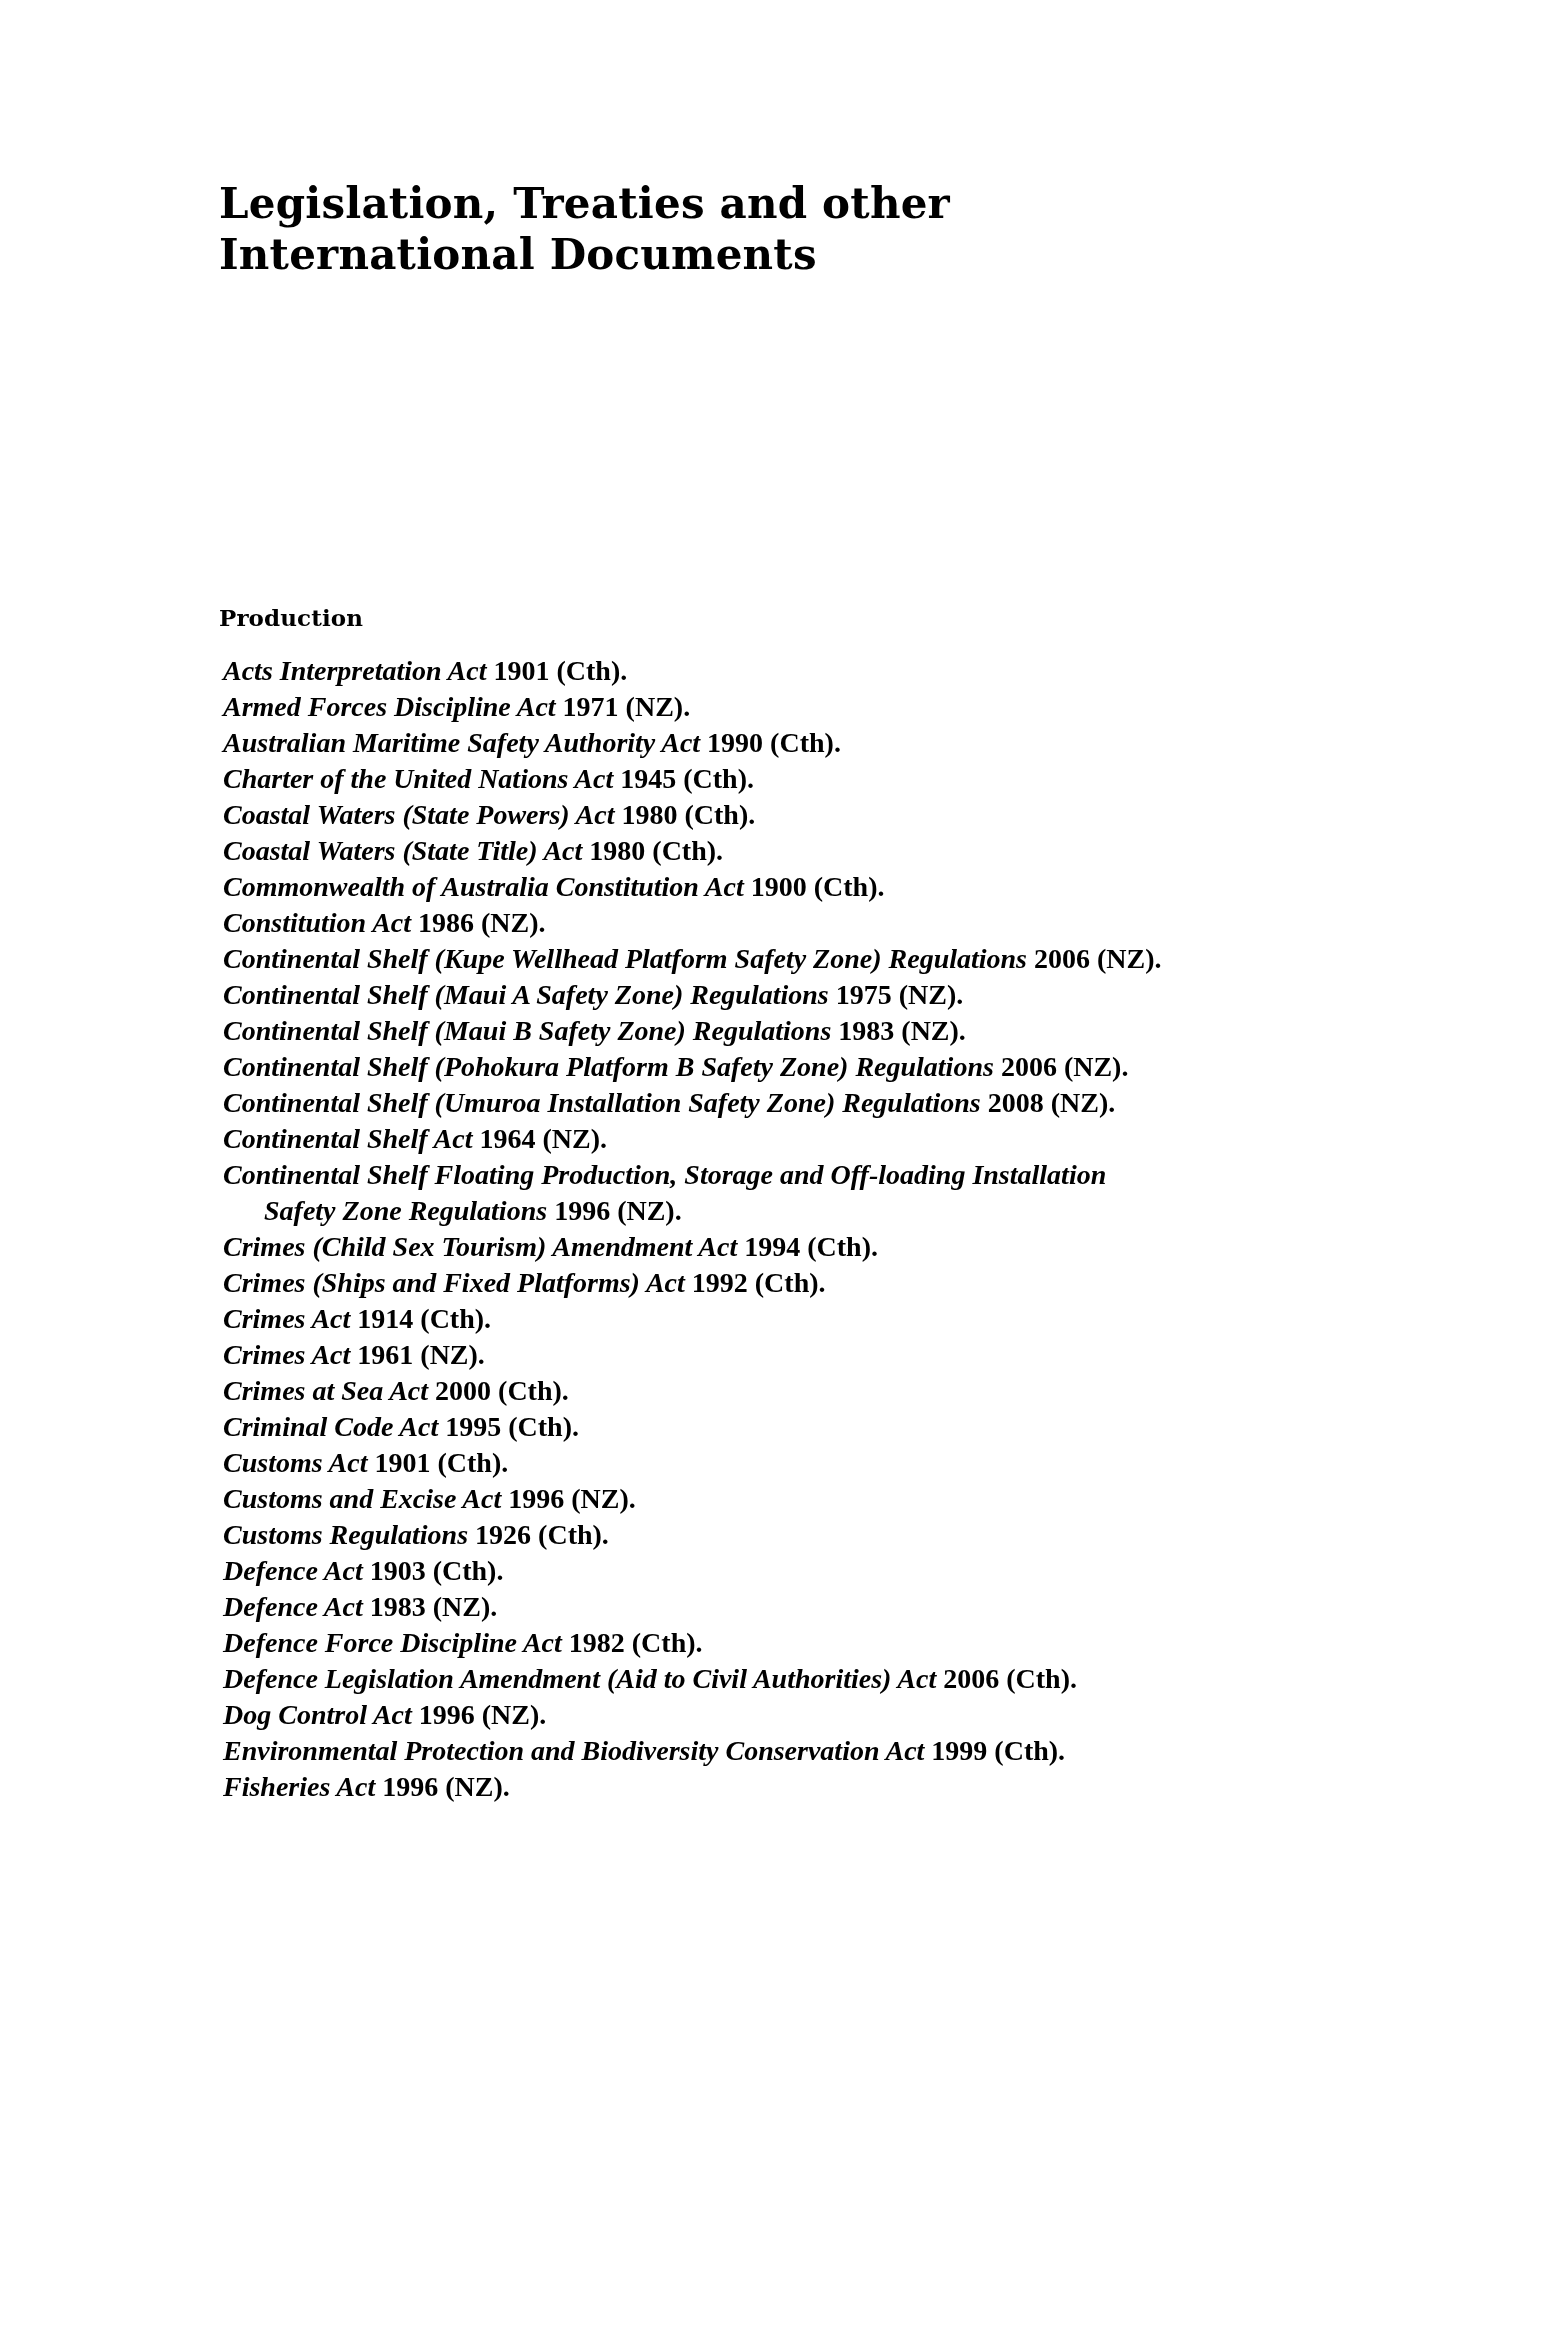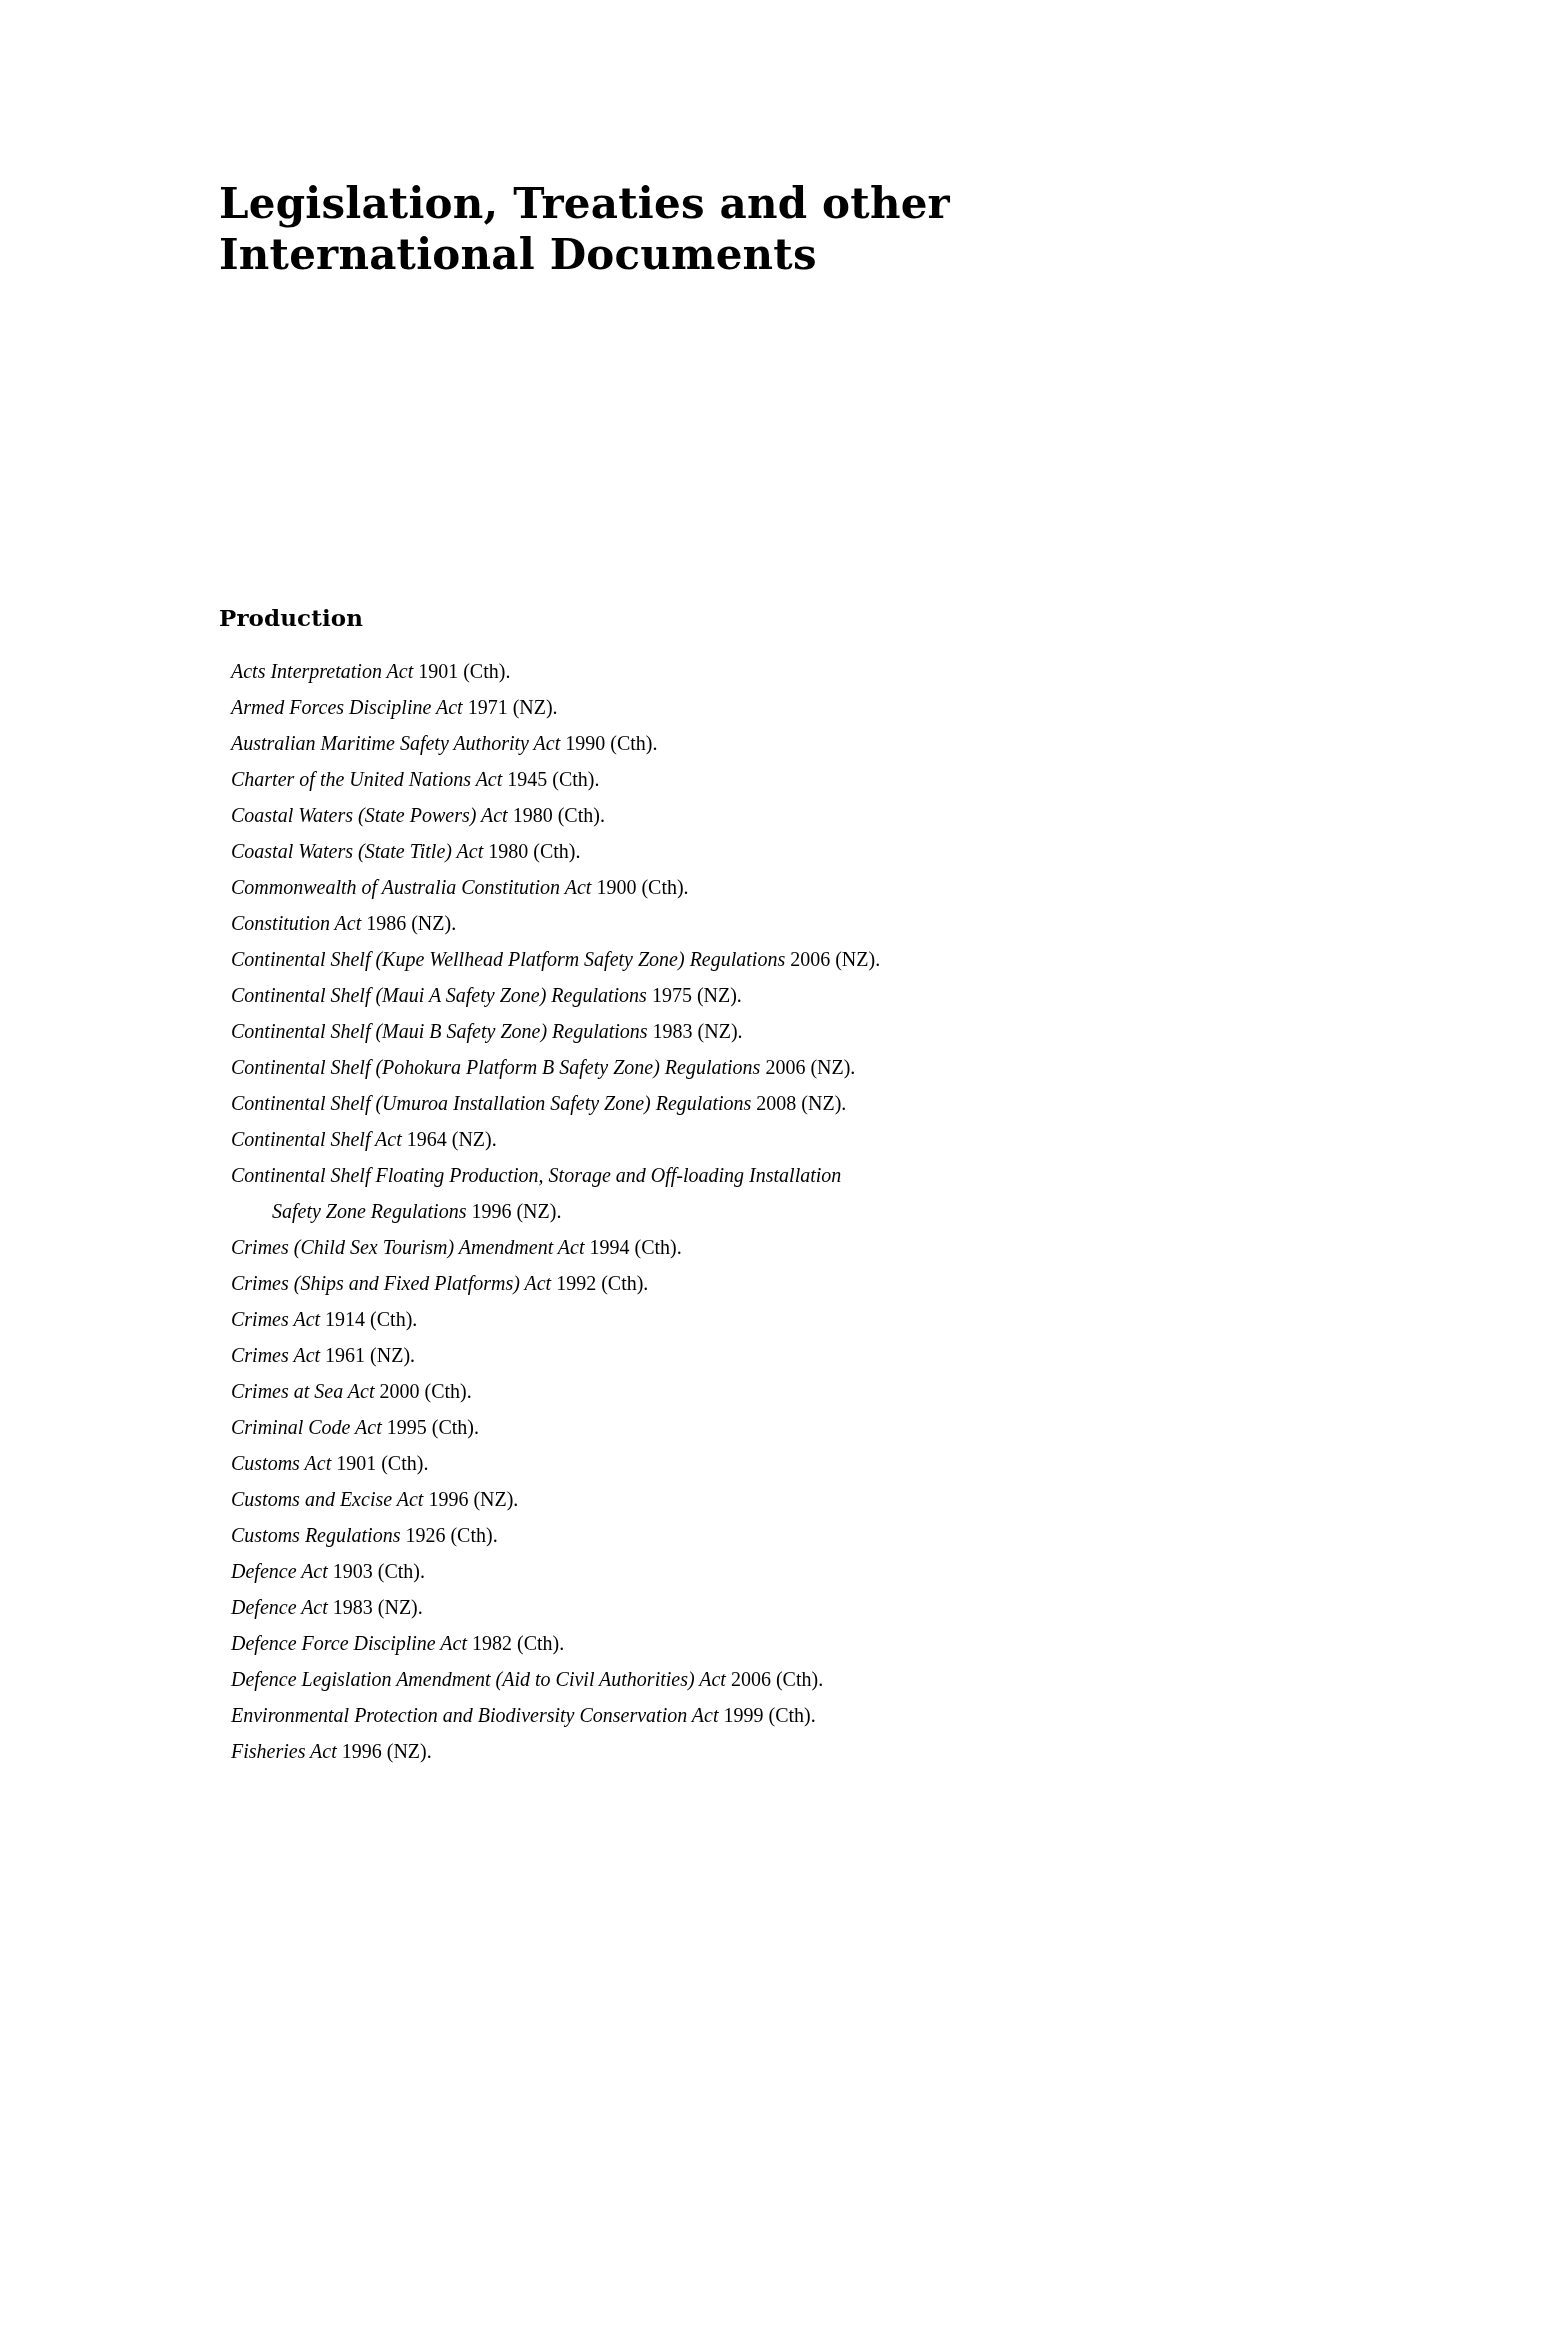--- a/index.html
+++ b/index.html
@@ -44,24 +44,25 @@
   }
   .section-heading {
     font-family: "DejaVu Serif", serif;
     font-weight: bold;
     font-size: 23px;
     letter-spacing: 0.1px;
     margin: 0 0 22px 0;
   }
   .entry-list {
     list-style: none;
-    margin: 12px;
+    margin: 4px;
     padding: 0;
-    font-size: 20px;
+    font-size: 28px;
     line-height: 36px;
+    font-weight: bold;
   }
   .entry {
     margin: 0;
     padding: 0;
     text-indent: 0;
   }
   .entry .cont {
     display: block;
     padding-left: 41px;
   }
@@ -107,20 +108,21 @@
           <li class="entry"><span class="ital">Crimes Act</span><span class="rom"> 1961 (NZ).</span></li>
           <li class="entry"><span class="ital">Crimes at Sea Act</span><span class="rom"> 2000 (Cth).</span></li>
           <li class="entry"><span class="ital">Criminal Code Act</span><span class="rom"> 1995 (Cth).</span></li>
           <li class="entry"><span class="ital">Customs Act</span><span class="rom"> 1901 (Cth).</span></li>
           <li class="entry"><span class="ital">Customs and Excise Act</span><span class="rom"> 1996 (NZ).</span></li>
           <li class="entry"><span class="ital">Customs Regulations</span><span class="rom"> 1926 (Cth).</span></li>
           <li class="entry"><span class="ital">Defence Act</span><span class="rom"> 1903 (Cth).</span></li>
           <li class="entry"><span class="ital">Defence Act</span><span class="rom"> 1983 (NZ).</span></li>
           <li class="entry"><span class="ital">Defence Force Discipline Act</span><span class="rom"> 1982 (Cth).</span></li>
           <li class="entry"><span class="ital">Defence Legislation Amendment (Aid to Civil Authorities) Act</span><span class="rom"> 2006 (Cth).</span></li>
+          <li class="entry"><span class="ital">Dog Control Act</span><span class="rom"> 1996 (NZ).</span></li>
           <li class="entry"><span class="ital">Environmental Protection and Biodiversity Conservation Act</span><span class="rom"> 1999 (Cth).</span></li>
           <li class="entry"><span class="ital">Fisheries Act</span><span class="rom"> 1996 (NZ).</span></li>
         </ul>
     </div>
 
   </div>
 </div>
 
 
 </body></html>

